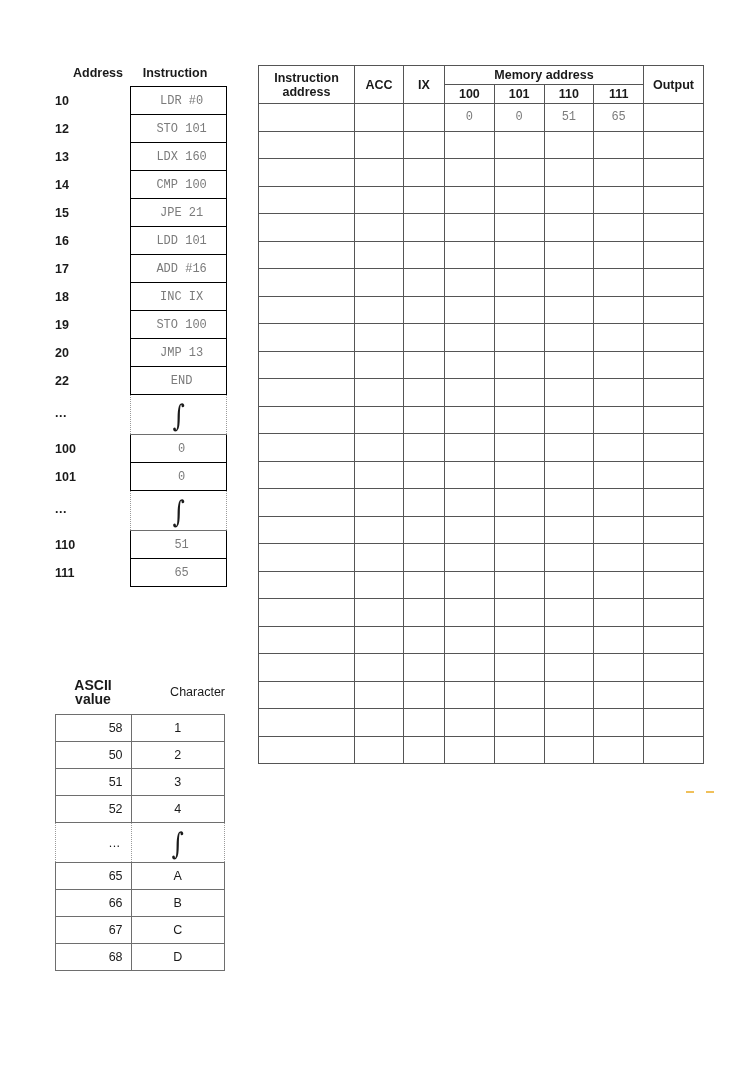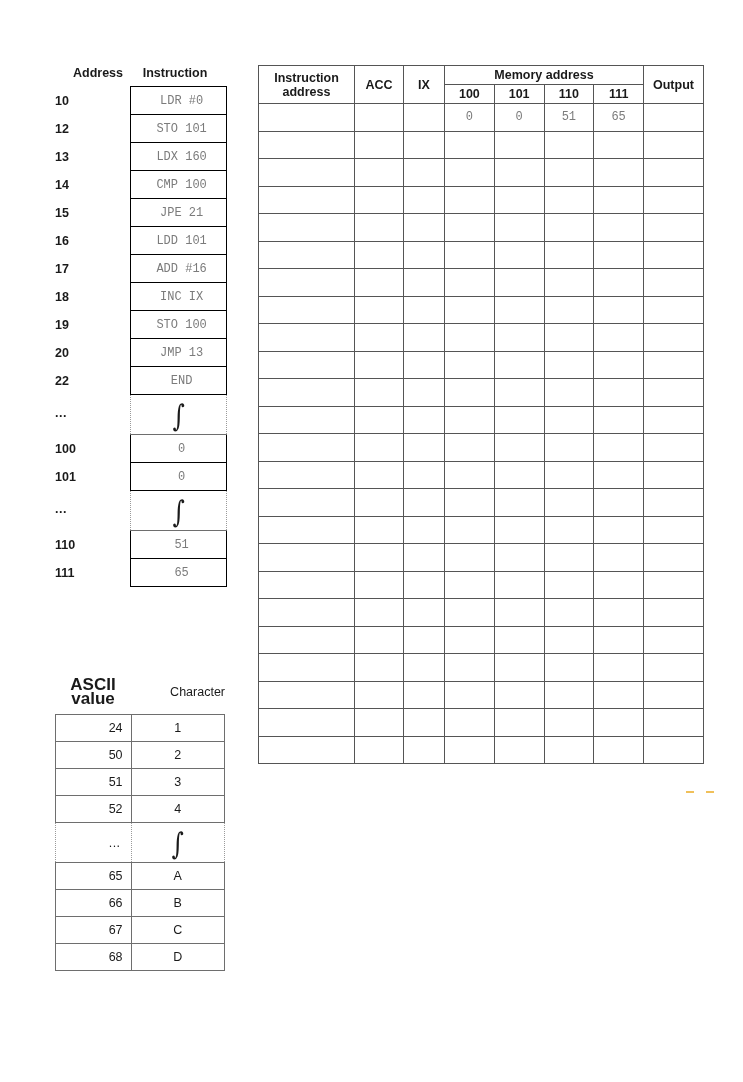--- a/index.html
+++ b/index.html
@@ -104,21 +104,21 @@
   }
   .ascii-head {
     display: flex;
     align-items: center;
     height: 44px;
   }
   .ascii-head .h-ascii {
     width: 76px;
     text-align: center;
     font-weight: bold;
-    font-size: 17px;
+    font-size: 14px;
     line-height: 14px;
   }
   .ascii-head .h-char {
     width: 94px;
     text-align: right;
     font-weight: normal;
     font-size: 12.5px;
   }
   #ascii-table { width: 170px; }
   #ascii-table tr { height: 27px; }
@@ -275,21 +275,21 @@
   <div class="ascii-head">
     <div class="h-ascii">
       <div>ASCII</div>
       <div>value</div>
     </div>
     <div class="h-char">Character</div>
   </div>
   <table class="tbl" id="ascii-table">
     <tbody>
         <tr>
-          <td class="val">24</td>
+          <td class="val">58</td>
           <td class="chr">1</td>
         </tr>
         <tr>
           <td class="val">50</td>
           <td class="chr">2</td>
         </tr>
         <tr>
           <td class="val">51</td>
           <td class="chr">3</td>
         </tr>

